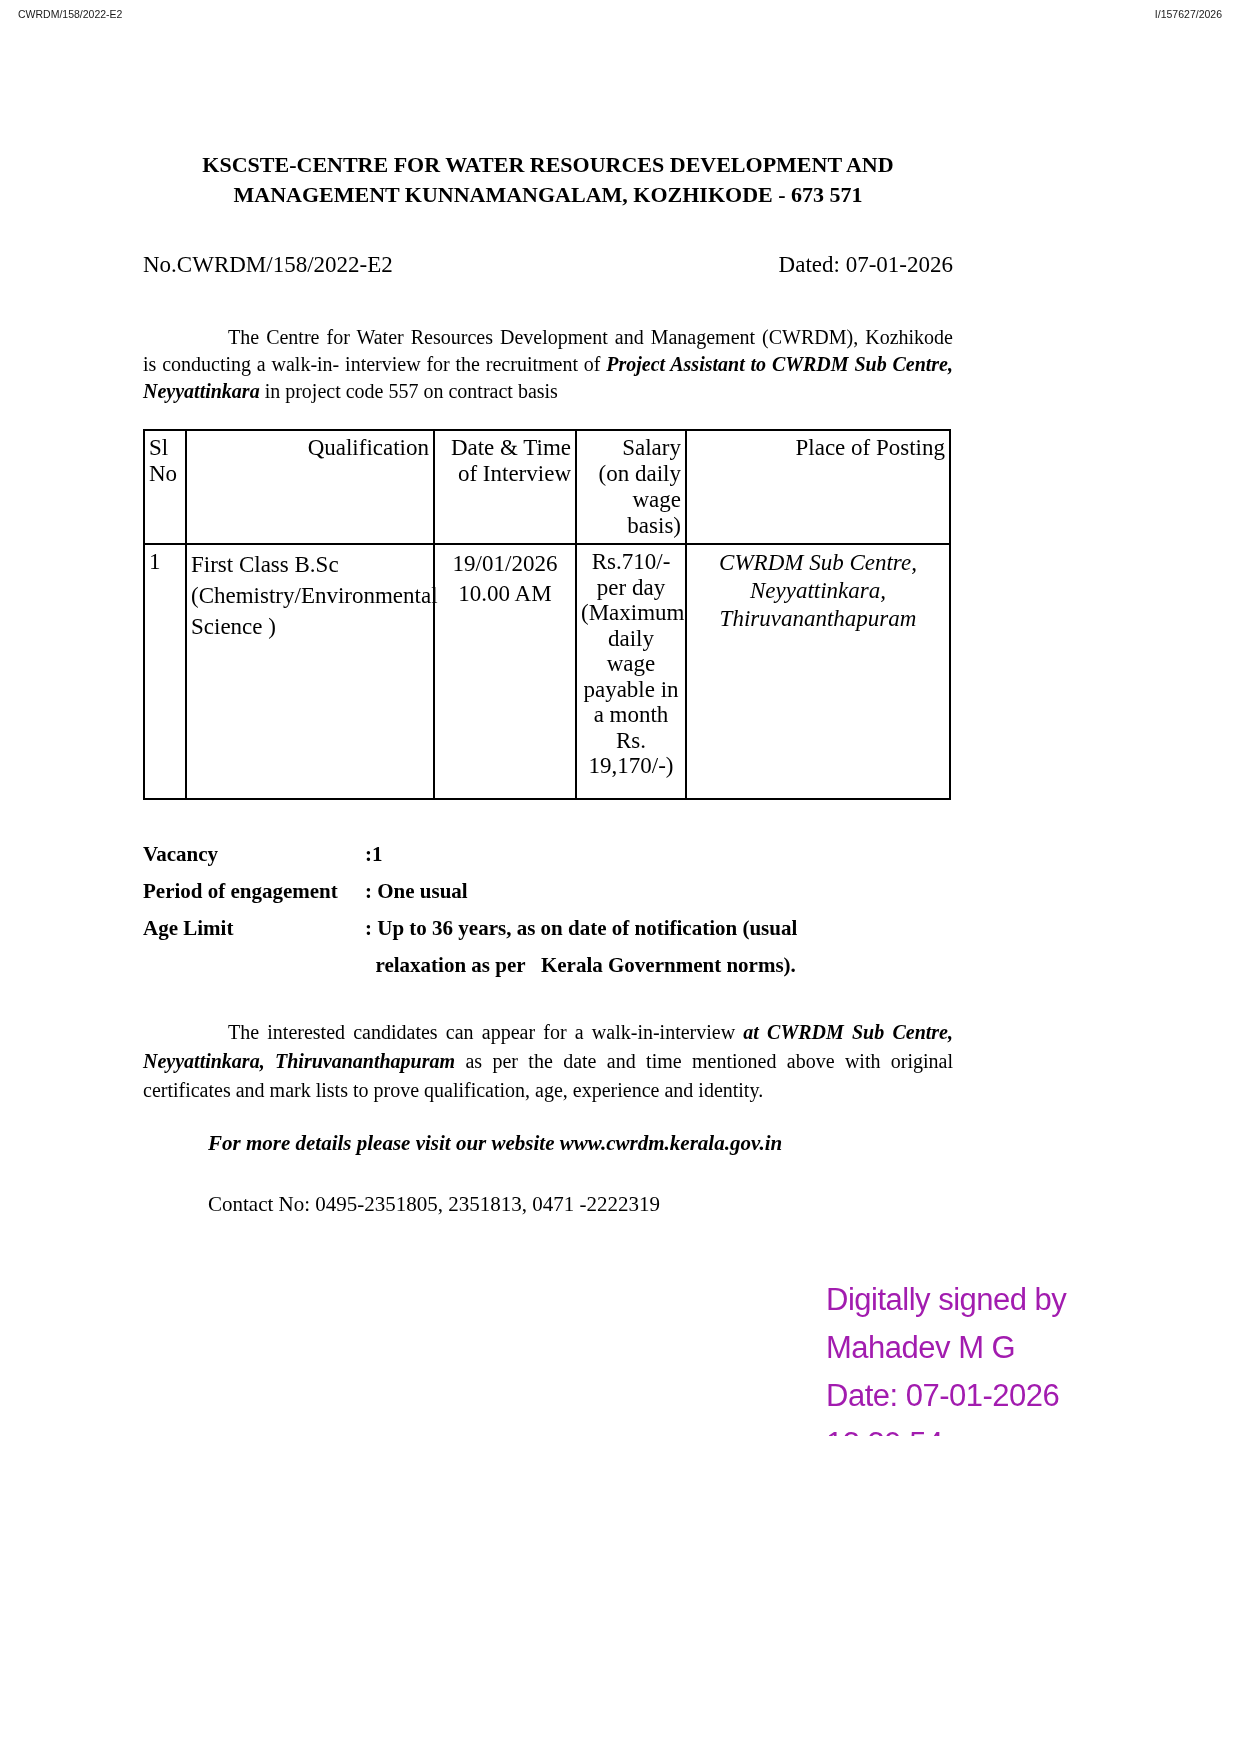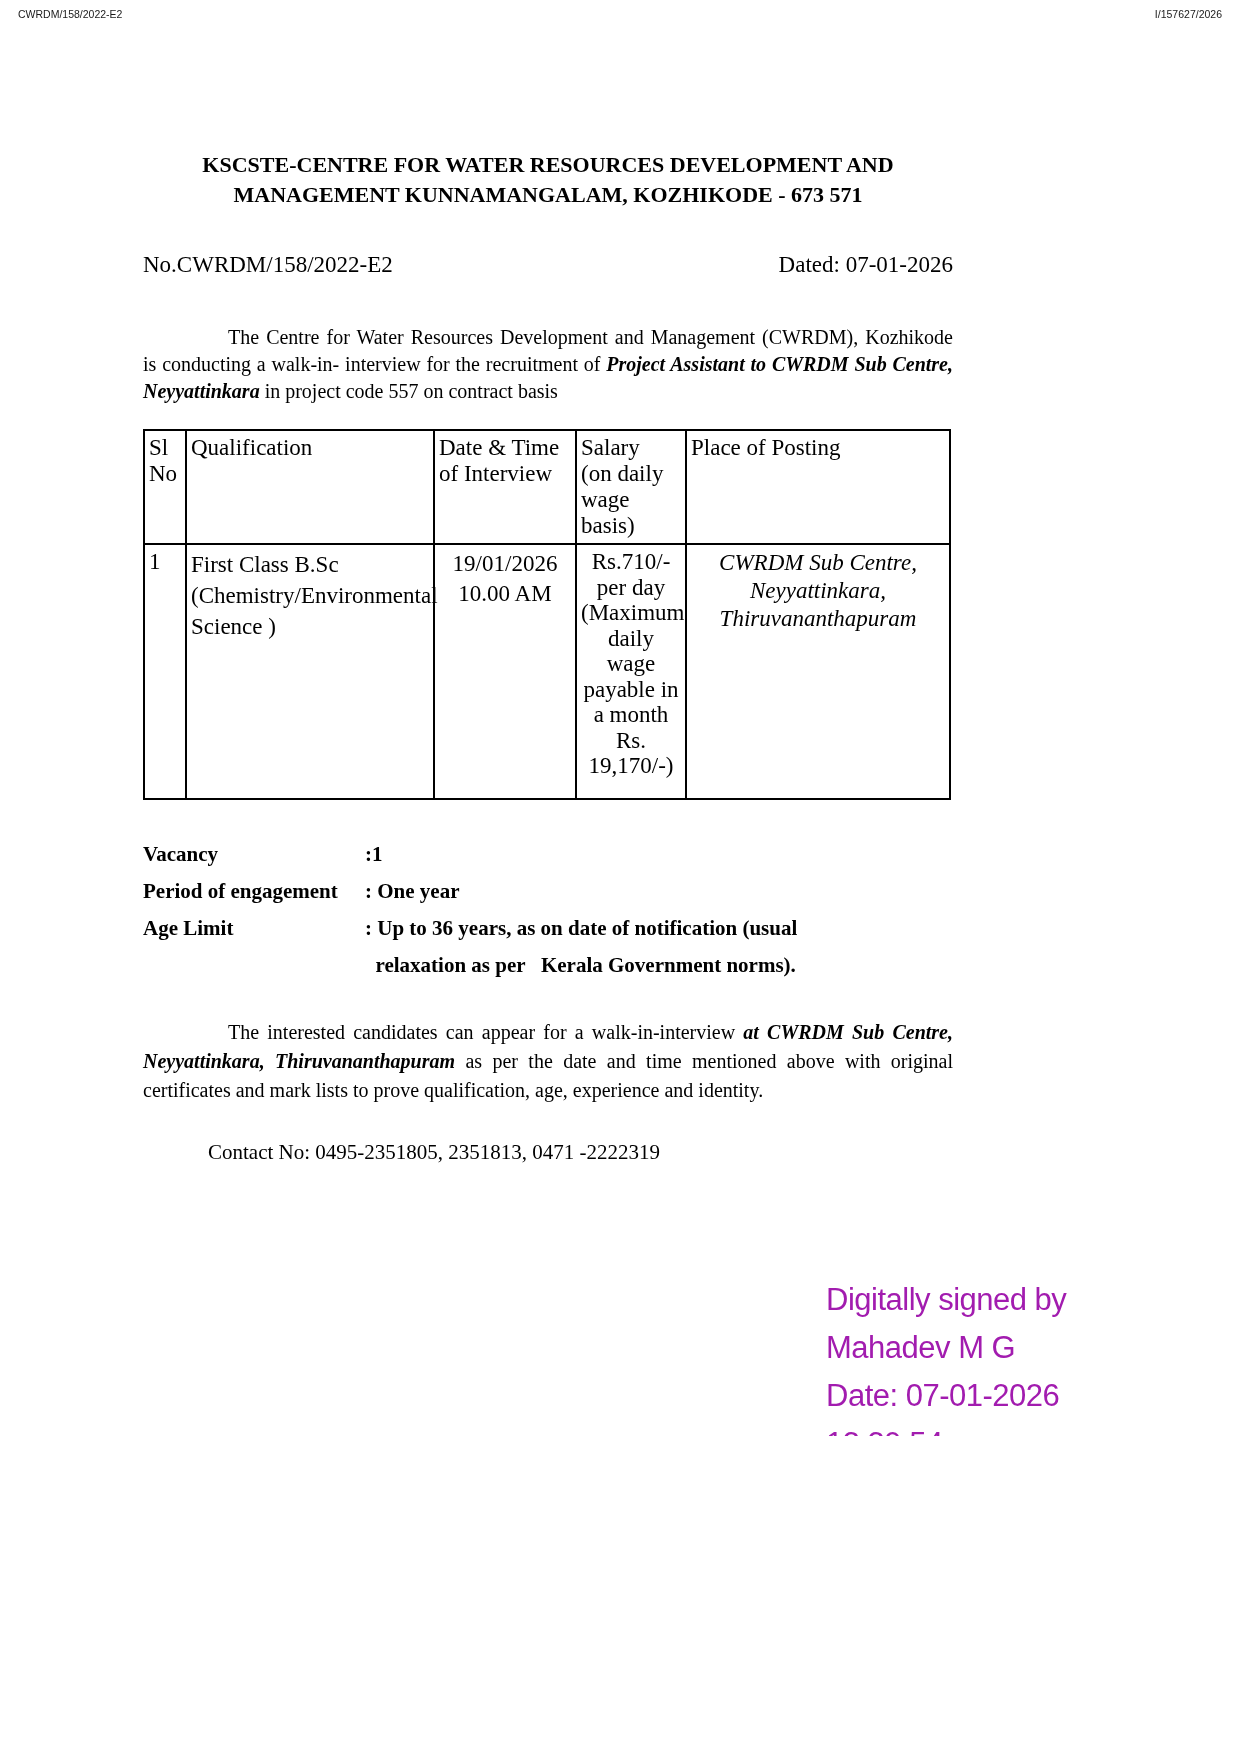--- a/index.html
+++ b/index.html
@@ -43,21 +43,21 @@
   table.vtable{
     margin-top:24px;border-collapse:collapse;width:806px;
     font-size:23px;table-layout:fixed;
   }
   table.vtable th, table.vtable td{
     border:2px solid #000;font-weight:normal;
     padding:4px 4px;vertical-align:top;
   }
   tr.hrow{height:86px;}
   tr.brow{height:255px;}
-  th{white-space:pre-line;line-height:26px;text-align:left;}
+  th{white-space:pre-line;line-height:26px;text-align:right;}
   th.c-sl{text-align:left;}
   td.b-sl{text-align:left;padding-top:6px;}
   td.b-qual{white-space:pre-line;line-height:31px;padding-top:92px;text-align:left;}
   td.b-date{white-space:pre-line;line-height:30px;padding-top:42px;text-align:center;}
   td.b-sal{white-space:pre-line;line-height:25.5px;padding-top:42px;text-align:center;}
   td.b-place{white-space:pre-line;line-height:28px;padding-top:4px;text-align:center;font-weight:bold;font-style:italic;}
   .details{margin-top:36px;font-weight:bold;font-size:21px;}
   .drow{display:flex;line-height:37px;}
   .dlabel{width:222px;flex:0 0 222px;}
   .dvalue{flex:1;}
@@ -141,31 +141,32 @@
       </tbody>
     </table>
 
     <div class="details">
       <div class="drow">
         <span class="dlabel">Vacancy</span>
         <span class="dvalue prew">:1</span>
       </div>
       <div class="drow">
         <span class="dlabel">Period of engagement</span>
-        <span class="dvalue prew">: One year</span>
+        <span class="dvalue prew">: One usual</span>
       </div>
       <div class="drow">
         <span class="dlabel">Age Limit</span>
         <span class="dvalue prew">: Up to 36 years, as on date of notification (usual
   relaxation as per   Kerala Government norms).</span>
       </div>
     </div>
 
     <p class="para closing"><span>The interested candidates can appear for a walk-in-interview </span><span class="bi">at  CWRDM Sub Centre,  Neyyattinkara, Thiruvananthapuram</span><span> as per the date and time mentioned above with original certificates and mark lists to prove qualification, age, experience and identity.</span></p>
 
+    <div class="website bi">For more details please visit our website www.cwrdm.kerala.gov.in</div>
 
     <div class="contact">Contact No: 0495-2351805, 2351813, 0471 -2222319</div>
 
   </div>
 
   <div class="signature pre">Digitally signed by
 Mahadev M G
 Date: 07-01-2026
 13:39:54</div>
 

